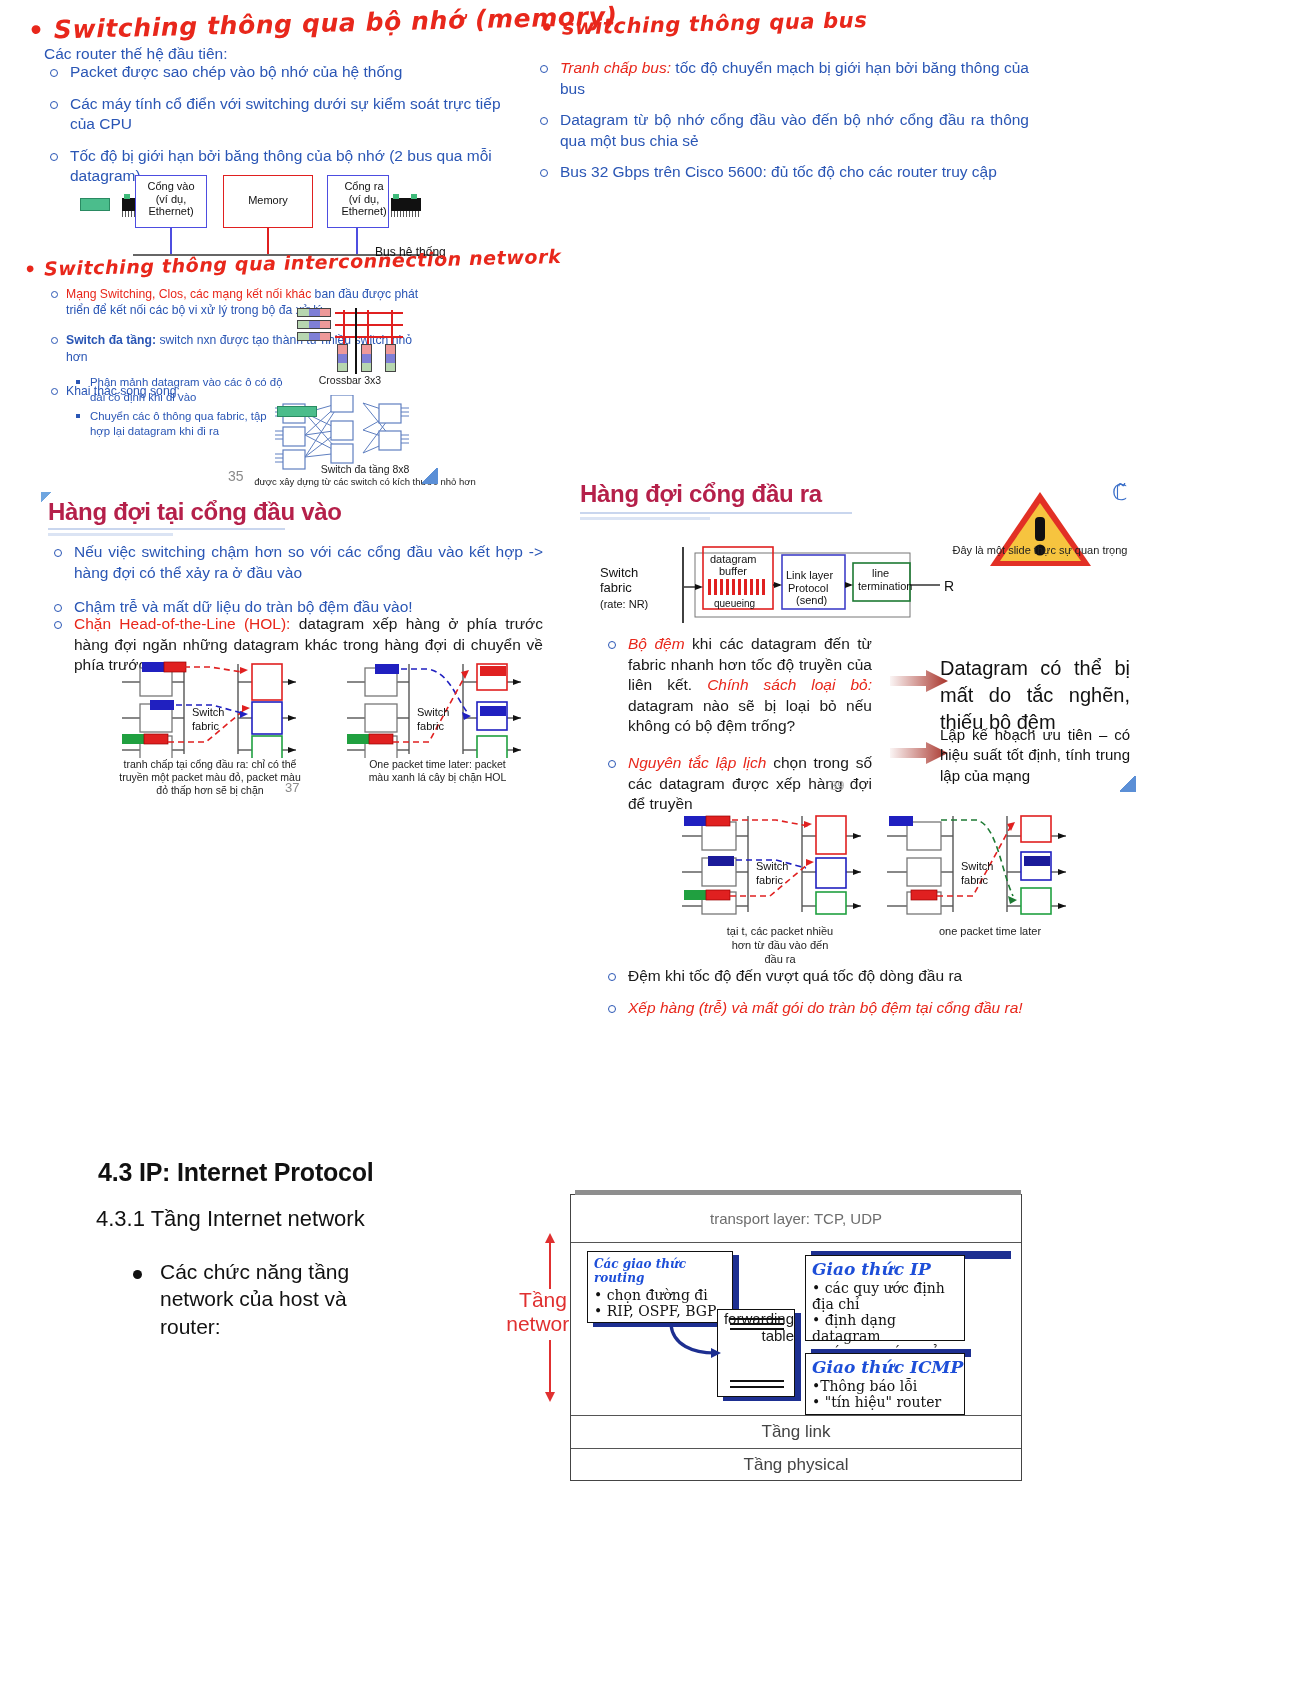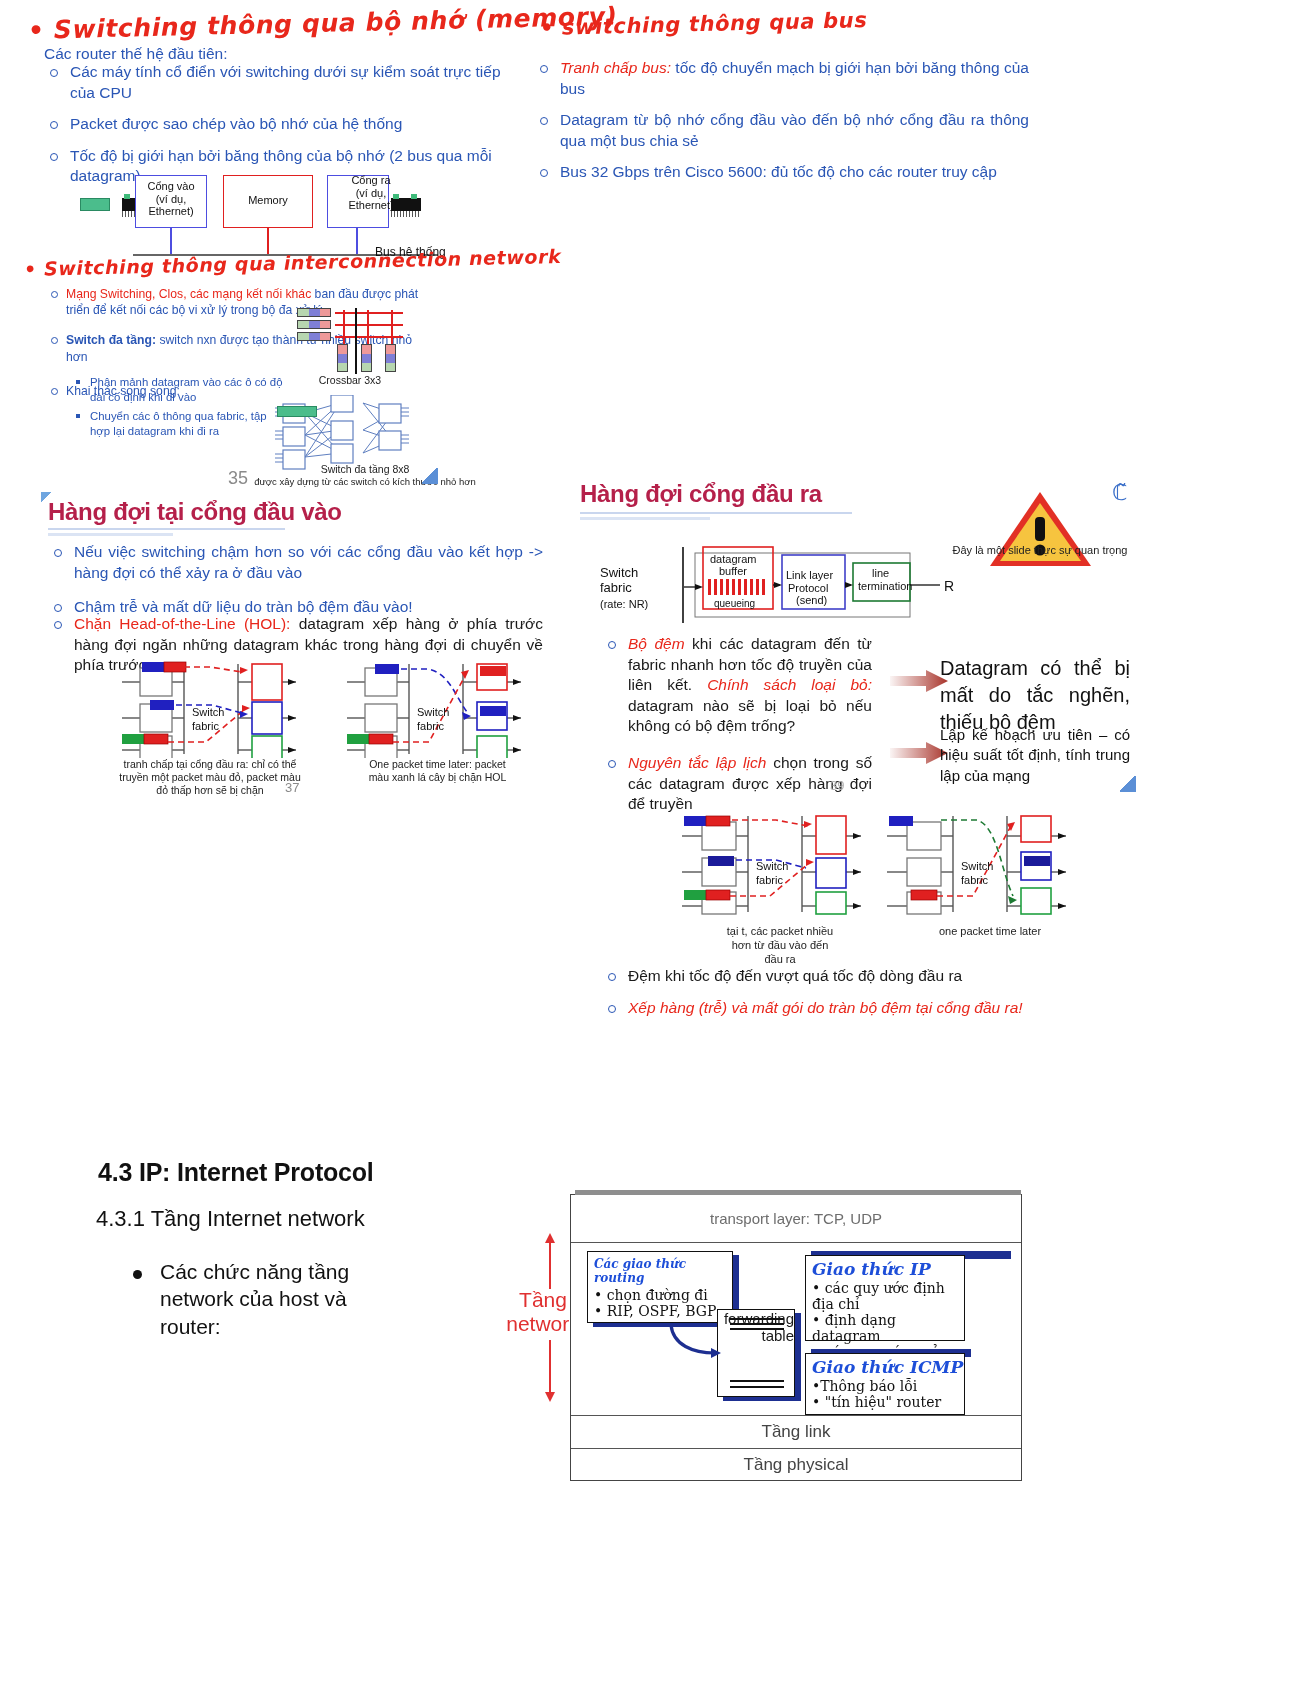--- a/index.html
+++ b/index.html
@@ -56,21 +56,21 @@
   .sec-title{
     font-size:24px;font-weight:bold;color:#b5204a;
     letter-spacing:-.3px;white-space:nowrap;
   }
   .sec-rule{height:2px;background:#c9d6ee;}
   .sec-rule2{height:3px;background:#dbe4f4;}
   
   .box{position:absolute;box-sizing:border-box;background:#fff;}
   .lbl{position:absolute;font-size:11px;line-height:1.15;text-align:center;color:#111;}
   .cap{position:absolute;font-size:10.5px;color:#222;text-align:center;line-height:1.25;}
-  .pg{position:absolute;color:#8a8a8a;font-size:18px;}
+  .pg{position:absolute;color:#8a8a8a;font-size:14px;}
   
   .h43{font-size:25px;font-weight:bold;color:#111;letter-spacing:-.2px;}
   .h431{font-size:22px;color:#111;font-weight:400;}
   .ipbul{font-size:21px;color:#111;line-height:1.3;}
   
   .nwlayer{position:absolute;box-sizing:border-box;border:1px solid #555;background:#fff;
            display:flex;align-items:center;justify-content:center;
            font-size:15px;color:#6d6d6d;}
   .nwbox{position:absolute;box-sizing:border-box;border:1.5px solid #111;background:#fff;}
   .nwshadow{position:absolute;background:#1d2f91;}
@@ -80,22 +80,22 @@
 </head>
 <body>
 
 <div class="abs hand" style="left:28px;top:16px;font-size:25px;">
   <span class="dot">•&nbsp;</span><span>Switching thông qua bộ nhớ (memory)</span>
 </div>
 
 <div class="abs blue" style="left:44px;top:45px;font-size:15.5px;">Các router thế hệ đầu tiên:</div>
 
 <ul class="bullets abs" style="left:44px;top:62px;width:480px;">
+  <li>Packet được sao chép vào bộ nhớ của hệ thống</li>
   <li>Các máy tính cổ điển với switching dưới sự kiểm soát trực tiếp của CPU</li>
-  <li>Packet được sao chép vào bộ nhớ của hệ thống</li>
   <li>Tốc độ bị giới hạn bởi băng thông của bộ nhớ (2 bus qua mỗi datagram)</li>
 </ul>
 
 <div class="abs" style="left:75px;top:170px;width:370px;height:90px;">
 
   <div class="box" style="left:5px;top:28px;width:30px;height:13px;background:#4bbd8c;border:1px solid #2a8a62;"></div>
 
   <div class="abs" style="left:45px;top:20px;width:34px;height:28px;">
     <div style="position:absolute;left:2px;top:8px;width:30px;height:13px;background:#111;"></div>
     <div style="position:absolute;left:4px;top:4px;width:6px;height:5px;background:#3fbb7a;"></div>
@@ -107,21 +107,21 @@
   <div class="lbl" style="left:60px;top:10px;width:72px;">
     <div>Cổng vào</div>
     <div>(ví dụ,</div>
     <div>Ethernet)</div>
   </div>
 
   <div class="box" style="left:148px;top:5px;width:90px;height:53px;border:1.6px solid #e02020;"></div>
   <div class="lbl" style="left:148px;top:24px;width:90px;">Memory</div>
 
   <div class="box" style="left:252px;top:5px;width:62px;height:53px;border:1.6px solid #4d4de0;"></div>
-  <div class="lbl" style="left:252px;top:4px;width:74px;margin-left:7px;">
+  <div class="lbl" style="left:252px;top:10px;width:74px;">
     <div>Cổng ra</div>
     <div>(ví dụ,</div>
     <div>Ethernet)</div>
   </div>
 
   <div class="abs" style="left:314px;top:20px;width:34px;height:28px;">
     <div style="position:absolute;left:2px;top:8px;width:30px;height:13px;background:#111;"></div>
     <div style="position:absolute;left:4px;top:4px;width:6px;height:5px;background:#3fbb7a;"></div>
     <div style="position:absolute;left:22px;top:4px;width:6px;height:5px;background:#3fbb7a;"></div>
     <div style="position:absolute;left:2px;top:21px;width:30px;height:6px;background:repeating-linear-gradient(90deg,#555 0 1px,transparent 1px 3px);"></div>

